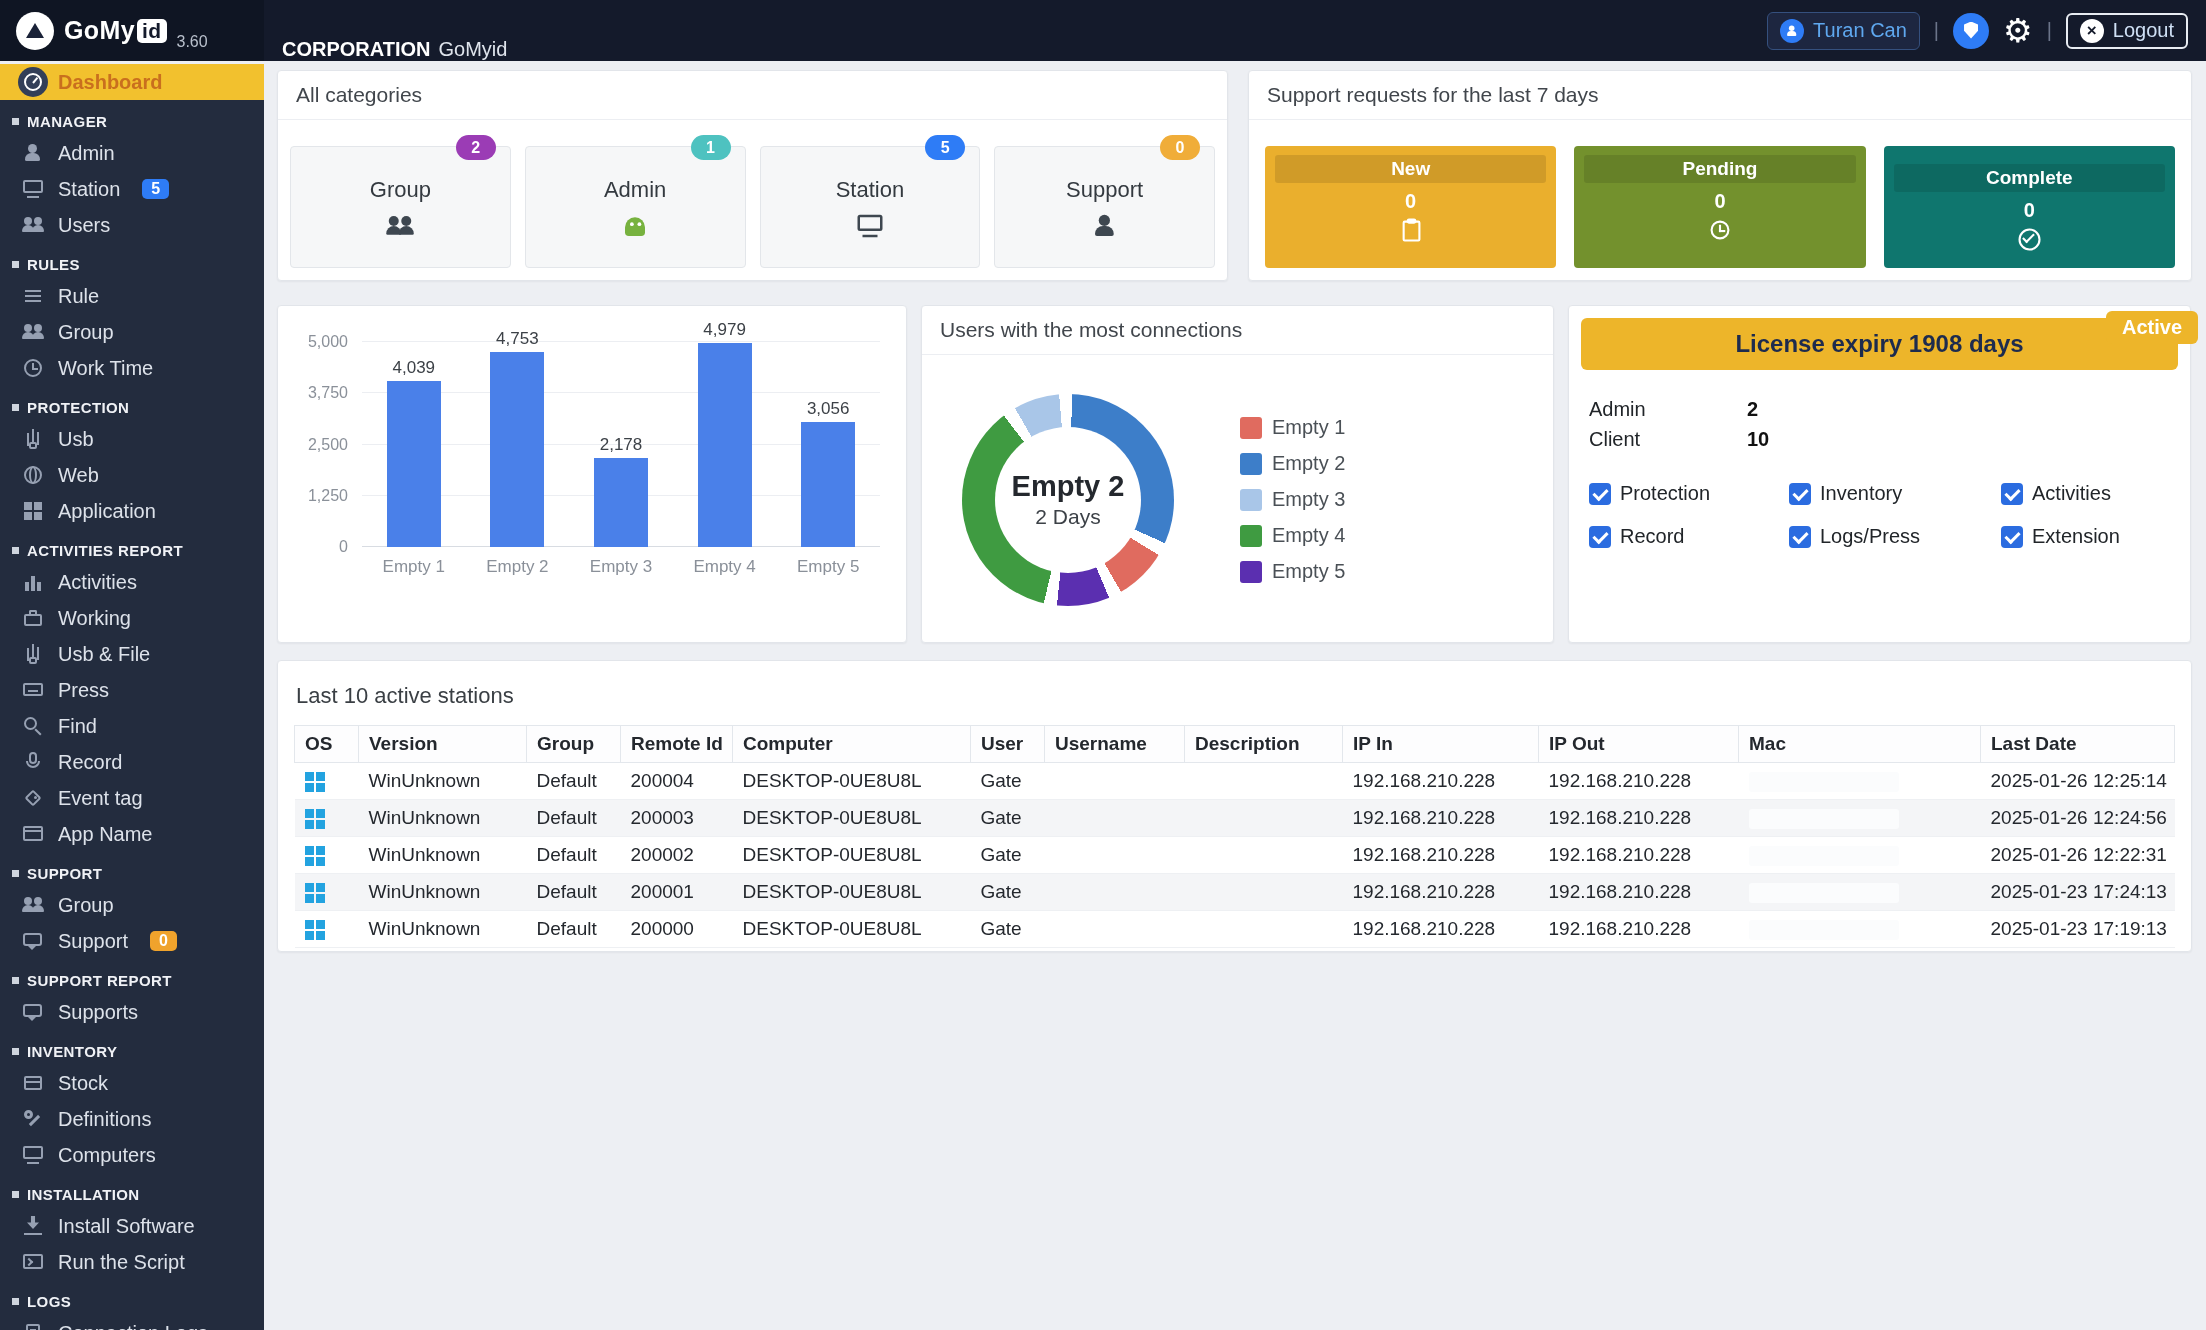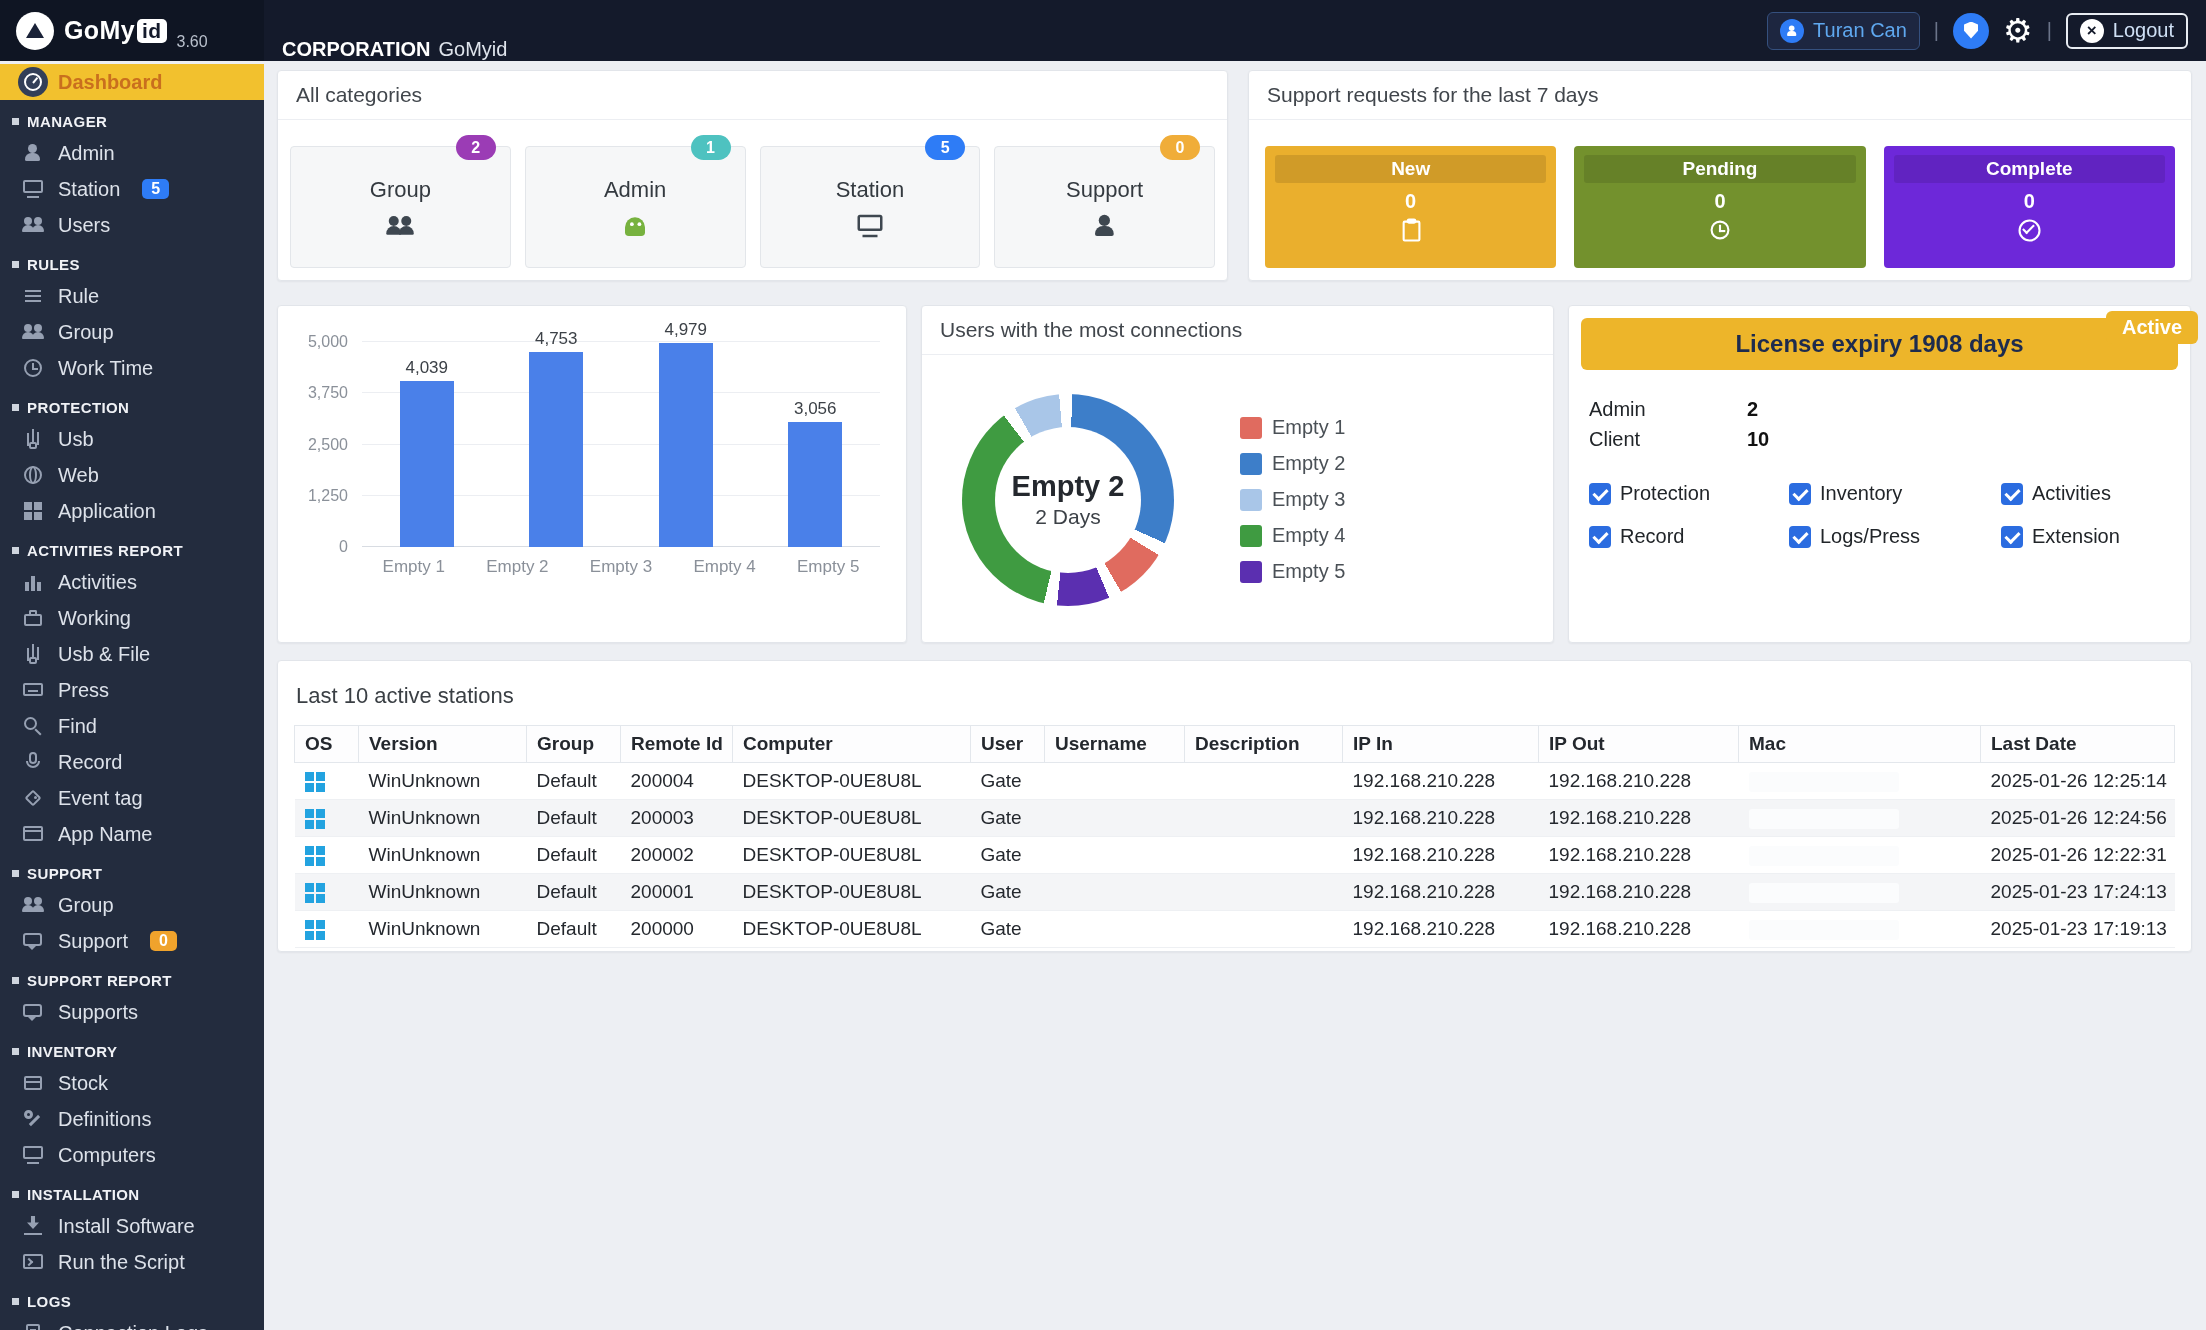--- a/index.html
+++ b/index.html
@@ -382,21 +382,21 @@
           <div class="sr-box" style="background: rgb(234, 175, 45);">
             <div class="sr-band">New</div>
             <div class="sr-count">0</div>
             <span class="ic ic-clipboard"></span>
           </div>
           <div class="sr-box" style="background: rgb(115, 145, 45);">
             <div class="sr-band">Pending</div>
             <div class="sr-count">0</div>
             <span class="ic ic-clock"></span>
           </div>
-          <div class="sr-box" style="background: #6d28d9;">
+          <div class="sr-box" style="background: #0f766e; justify-content: center;">
             <div class="sr-band">Complete</div>
             <div class="sr-count">0</div>
             <span class="ic ic-check-circle"></span>
           </div>
         </div>
     </section>
   </div>
 
   <div class="row2">
     <section class="card chart-card">
@@ -414,20 +414,24 @@
             <div class="y-tick" style="bottom: 100%;">5,000</div>
           </div>
         <div class="bars" id="bars">
             <div class="bar-col">
               <div class="bar-value">4,039</div>
               <div class="bar" style="height: 80.78%; background: rgb(74, 128, 233);"></div>
             </div>
             <div class="bar-col">
               <div class="bar-value">4,753</div>
               <div class="bar" style="height: 95.06%; background: rgb(74, 128, 233);"></div>
+            </div>
+            <div class="bar-col">
+              <div class="bar-value">2,178</div>
+              <div class="bar" style="height: 43.56%; background: rgb(74, 128, 233);"></div>
             </div>
             <div class="bar-col">
               <div class="bar-value">4,979</div>
               <div class="bar" style="height: 99.58%; background: rgb(74, 128, 233);"></div>
             </div>
             <div class="bar-col">
               <div class="bar-value">3,056</div>
               <div class="bar" style="height: 61.12%; background: rgb(74, 128, 233);"></div>
             </div>
           </div>

